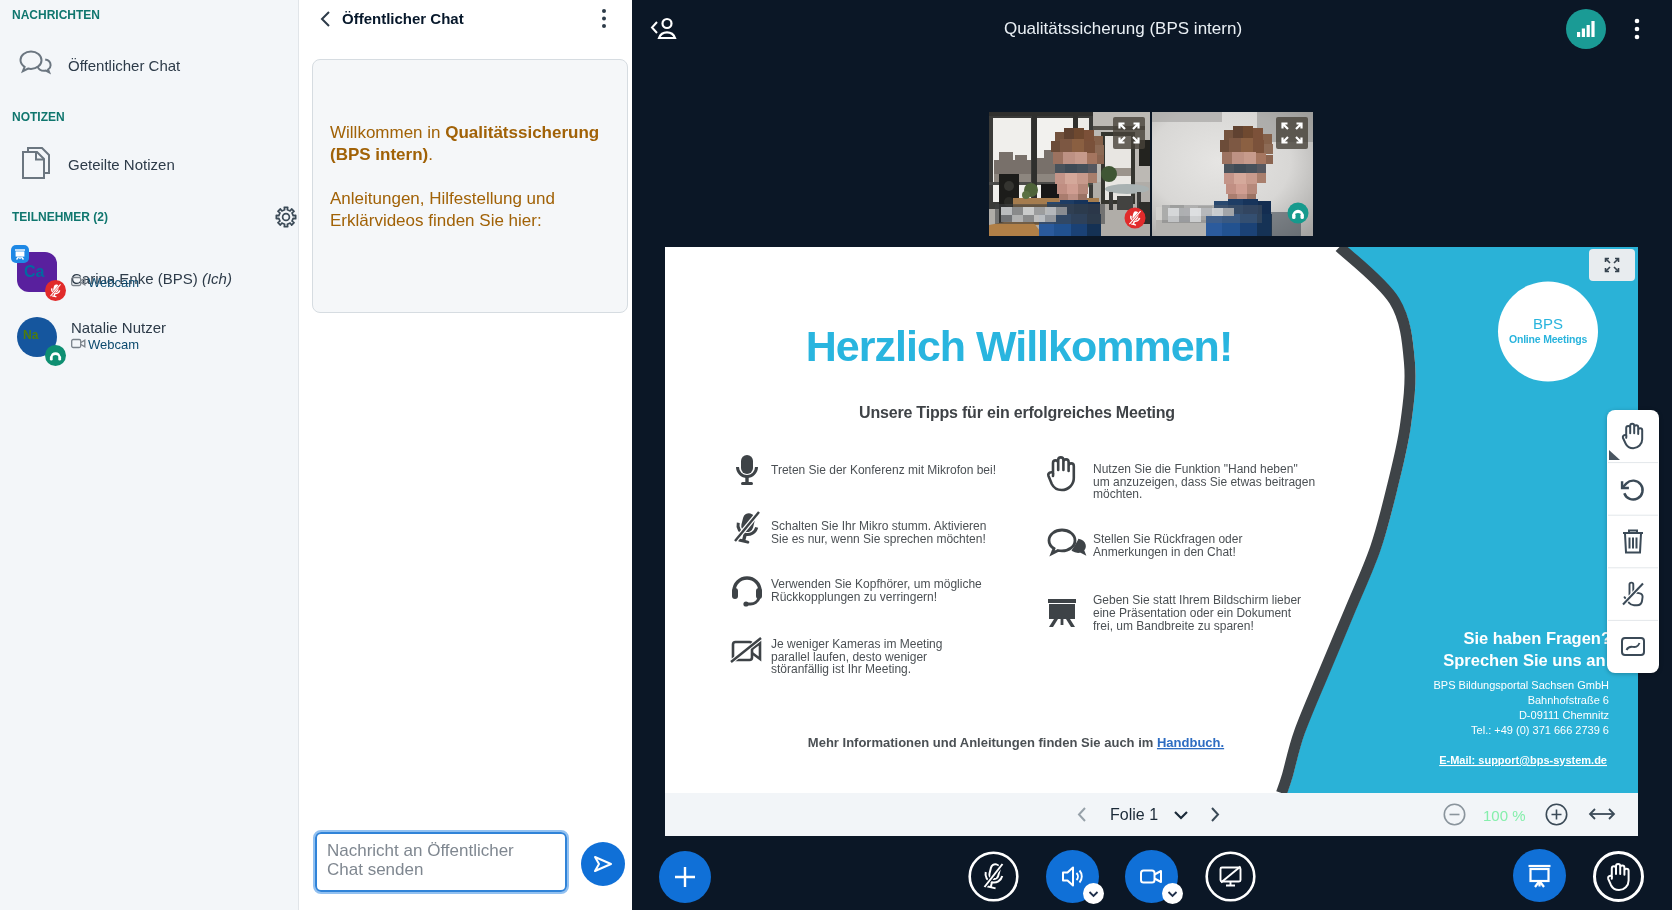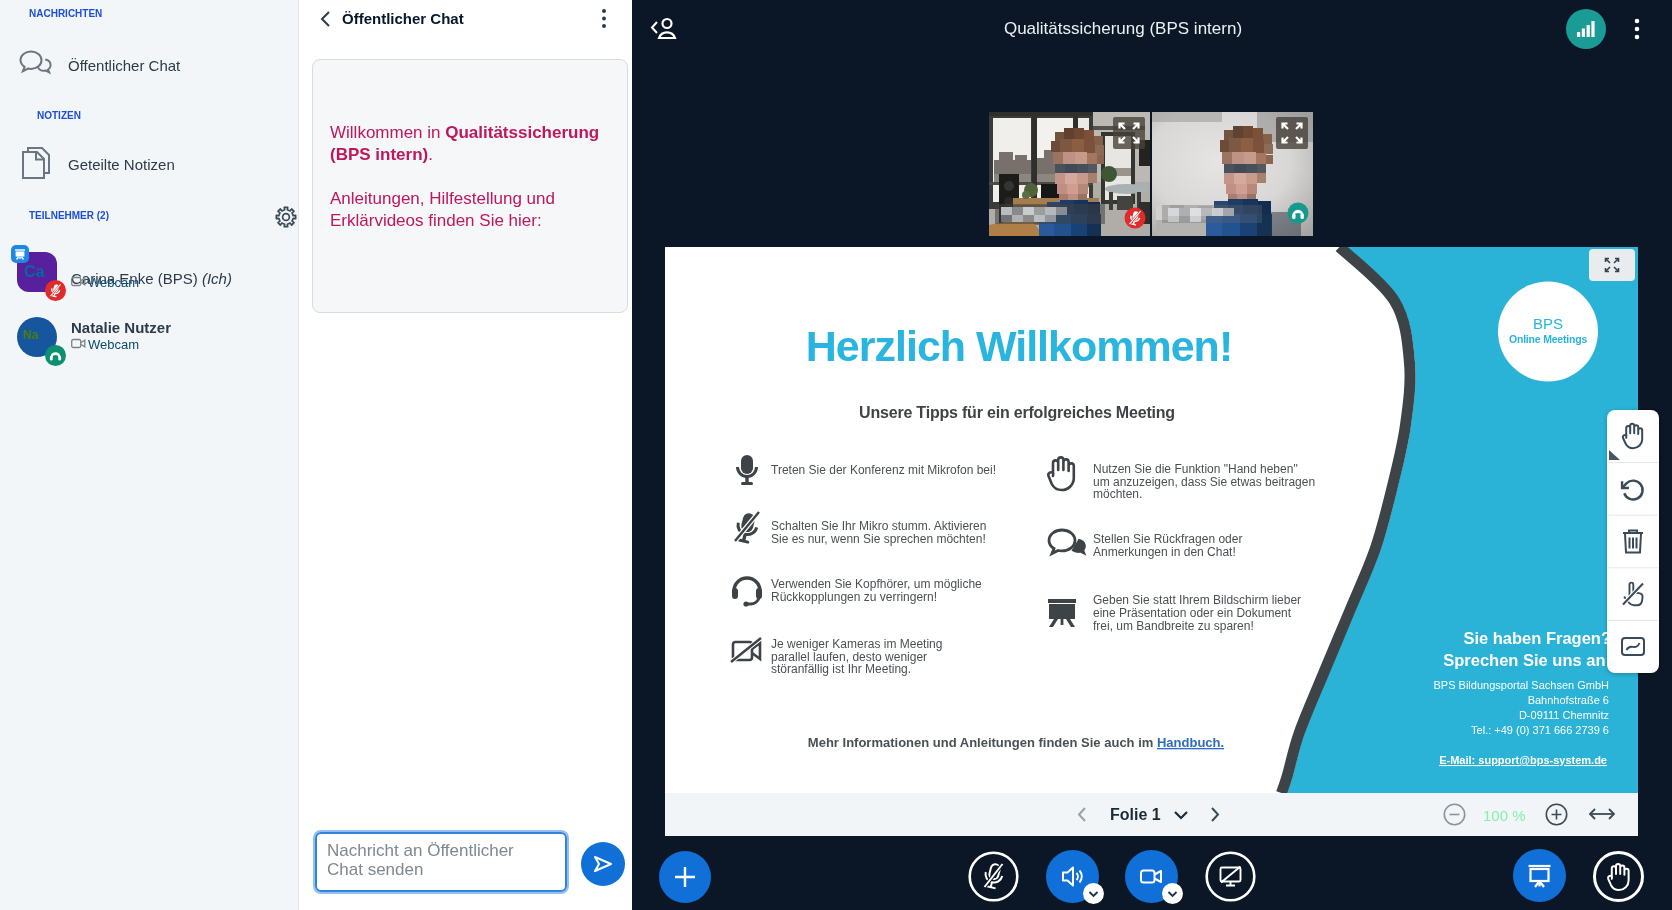--- a/index.html
+++ b/index.html
@@ -1,21 +1,21 @@
 <!DOCTYPE html>
 <html><head>
 <meta charset="utf-8">
 <style>
   * { margin:0; padding:0; box-sizing:border-box; }
   html,body { width:1672px; height:910px; overflow:hidden; font-family:"Liberation Sans", sans-serif; }
   .abs { position:absolute; }
   #app { position:relative; width:1672px; height:910px; background:#0b1726; }
   
   #sidebar { left:0; top:0; width:298px; height:910px; background:#f3f6f9; }
-  .sbhead { font-size:10px; font-weight:bold; color:#1d4ed8;margin-left:17px; }
+  .sbhead { font-size:12px; font-weight:bold; color:#0f766e; }
   .sbitem { font-size:15px; color:#2d3b49; }
   .sbsub { font-size:13px; color:#0c4a6e; }
   
   #chat { left:298px; top:0; width:334px; height:910px; background:#ffffff; border-left:1px solid #e1e5e9; }
   
   #main { left:632px; top:0; width:1040px; height:910px; background:#0b1726; }
 </style>
 </head>
 <body>
 <div id="app">
@@ -23,21 +23,21 @@
   <div id="sidebar" class="abs">
     <div class="abs sbhead" style="left:12px; top:8px;">NACHRICHTEN</div>
     <svg class="abs" style="left:18px; top:47px;" width="34" height="34" viewBox="0 0 34 34">
       <g fill="none" stroke="#6b7680" stroke-width="2">
         <path d="M 13,4.5 c -5.8,0 -10.5,3.8 -10.5,8.6 c 0,2.8 1.6,5.2 4.1,6.8 l -1.7,4.3 l 5.2,-2.6 c 0.9,0.2 1.9,0.3 2.9,0.3 c 5.8,0 10.5,-3.9 10.5,-8.7 C 23.5,8.3 18.8,4.5 13,4.5 Z"></path>
         <path d="M 19.5,19.5 c 0.9,2.5 3.5,4.3 6.6,4.3 c 0.6,0 1.2,-0.1 1.8,-0.2 l 3.3,1.7 l -1.1,-2.8 c 1.5,-1 2.5,-2.6 2.5,-4.3 c 0-2.7 -2.3,-5 -5.4,-5.6"></path>
       </g>
     </svg>
     <div class="abs sbitem" style="left:68px; top:57px;">Öffentlicher Chat</div>
 
-    <div class="abs sbhead" style="left:20px; top:110px;">NOTIZEN</div>
+    <div class="abs sbhead" style="left:12px; top:110px;">NOTIZEN</div>
     <svg class="abs" style="left:20px; top:145px;" width="32" height="36" viewBox="0 0 32 36">
       <g fill="none" stroke="#6b7680" stroke-width="2">
         <path d="M 8,7 V 3 H 22 L 29,10 V 28 H 24"></path>
         <path d="M 3,7 H 17 L 24,14 V 33 H 3 Z"></path>
         <path d="M 16,7.5 V 14.5 H 23"></path>
       </g>
     </svg>
     <div class="abs sbitem" style="left:68px; top:156px;">Geteilte Notizen</div>
 
     <div class="abs sbhead" style="left:12px; top:210px;">TEILNEHMER (2)</div>
@@ -79,41 +79,41 @@
     <div class="abs" style="left:17px; top:317px; width:40px; height:40px; background:#15569e; border-radius:50%;"></div>
     <div class="abs" style="left:23px; top:328px; color:#4d7c0f; font-size:12px; font-weight:bold;">Na</div>
     <svg class="abs" style="left:45px; top:345px;" width="21" height="21" viewBox="0 0 21 21">
       <circle cx="10.5" cy="10.5" r="10.5" fill="#0e8f72"></circle>
       <g transform="translate(10.5,10.5) scale(0.56)" fill="#fff">
         <path d="M -9,3 a9,9 0 0 1 18,0 l -3,0 a6.5,6.5 0 0 0 -12,0 Z"></path>
         <rect x="-10" y="1" width="5" height="8" rx="2.5"></rect>
         <rect x="5" y="1" width="5" height="8" rx="2.5"></rect>
       </g>
     </svg>
-    <div class="abs sbitem" style="left:71px; top:319px;font-weight:bold;">Natalie Nutzer</div>
+    <div class="abs sbitem" style="left:71px; top:319px;">Natalie Nutzer</div>
     <svg class="abs" style="left:71px; top:338px;" width="15" height="11" viewBox="0 0 15 11">
       <rect x="0.7" y="1.5" width="9" height="8" rx="1.5" fill="none" stroke="#7a828a" stroke-width="1.3"></rect>
       <path d="M 10,4.5 L 13.8,2.2 V 8.8 L 10,6.5" fill="none" stroke="#7a828a" stroke-width="1.3"></path>
     </svg>
     <div class="abs sbsub" style="left:88px; top:337px;">Webcam</div>
   </div>
 
   <div id="chat" class="abs">
     <svg class="abs" style="left:20px; top:10px;" width="14" height="18" viewBox="0 0 14 18">
         <path d="M 10,2 L 3,9 L 10,16" fill="none" stroke="#2d3b49" stroke-width="2"></path>
       </svg>
     <div class="abs" style="left:43px; top:10px; font-size:15px; font-weight:bold; color:#06172a;">Öffentlicher Chat</div>
     <svg class="abs" style="left:300px; top:8px;" width="10" height="22" viewBox="0 0 10 22">
       <circle cx="5" cy="3" r="2" fill="#2d3b49"></circle>
         <circle cx="5" cy="10.5" r="2" fill="#2d3b49"></circle>
         <circle cx="5" cy="18" r="2" fill="#2d3b49"></circle>
     </svg>
 
     <div class="abs" style="left:13px; top:59px; width:316px; height:254px; background:#f5f7f9; border:1px solid #d6dce1; border-radius:8px;"></div>
-    <div class="abs" style="left:31px; top:122px; width:280px; font-size:17px; line-height:22px; color:#be185d;">
+    <div class="abs" style="left:31px; top:122px; width:280px; font-size:17px; line-height:22px; color:#a16207;">
       Willkommen in <b>Qualitätssicherung (BPS intern)</b>.<br><br>
       Anleitungen, Hilfestellung und Erklärvideos finden Sie hier:<br><br>
     </div>
 
     <div class="abs" style="left:14px; top:830px; width:256px; height:64px; border:2px solid #92c1f1; border-radius:8px;"></div>
     <div class="abs" style="left:16px; top:832px; width:252px; height:60px; border:2px solid #3083d8; border-radius:6px; background:#fff;"></div>
     <div class="abs" style="left:28px; top:841px; width:220px; font-size:17px; line-height:19px; color:#7f8790;">Nachricht an Öffentlicher Chat senden</div>
     <div class="abs" style="left:282px; top:842px; width:44px; height:44px; border-radius:50%; background:#1070d7;"></div>
     <svg class="abs" style="left:292px; top:852px;" width="24" height="24" viewBox="0 0 24 24">
       <path d="M4 5 L20 12 L4 19 L8 12 Z" fill="none" stroke="#fff" stroke-width="2" stroke-linejoin="round"></path>
@@ -473,21 +473,21 @@
           <text x="944" y="487" font-size="11">Tel.: +49 (0) 371 666 2739 6</text>
           <text x="942" y="517" font-size="11" font-weight="bold" text-decoration="underline">E-Mail: support@bps-system.de</text>
         </g>
       </svg>
     </div>
 
     <div class="abs" style="left:33px; top:793px; width:973px; height:43px; background:#f2f5f8;"></div>
     <svg class="abs" style="left:444px; top:806px;" width="12" height="17" viewBox="0 0 12 17">
         <path d="M 9,2 L 3,8.5 L 9,15" fill="none" stroke="#97a1a9" stroke-width="2"></path>
       </svg>
-    <div class="abs" style="left:478px; top:806px; color:#1b2a38; font-size:16px;font-weight:bold;">Folie 1</div>
+    <div class="abs" style="left:478px; top:806px; color:#1b2a38; font-size:16px;">Folie 1</div>
     <svg class="abs" style="left:541px; top:810px;" width="16" height="10" viewBox="0 0 16 10">
         <path d="M 2,2 L 8,8 L 14,2" fill="none" stroke="#1b2a38" stroke-width="2.2"></path>
       </svg>
     <svg class="abs" style="left:577px; top:806px;" width="12" height="17" viewBox="0 0 12 17">
         <path d="M 3,2 L 9,8.5 L 3,15" fill="none" stroke="#3b4a57" stroke-width="2"></path>
       </svg>
     <svg class="abs" style="left:811px; top:803px;" width="23" height="23" viewBox="0 0 23 23">
         <circle cx="11.5" cy="11.5" r="10.2" fill="none" stroke="#8a949c" stroke-width="1.6"></circle>
         <path d="M 6.5,11.5 H 16.5" stroke="#8a949c" stroke-width="1.6"></path>
       </svg>

